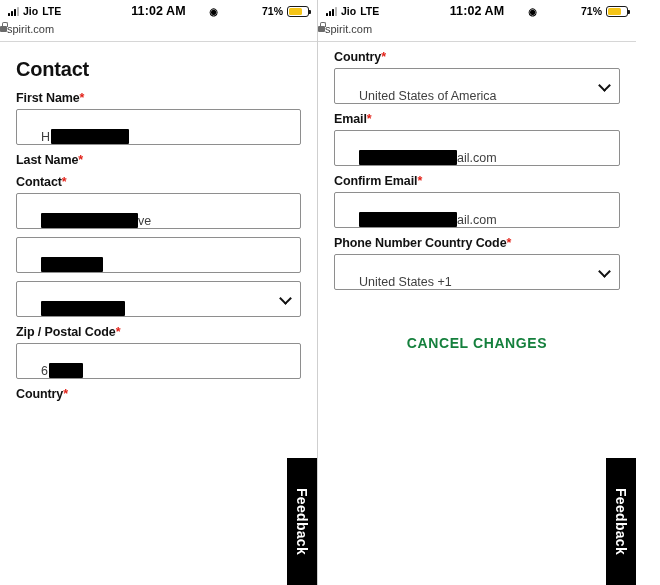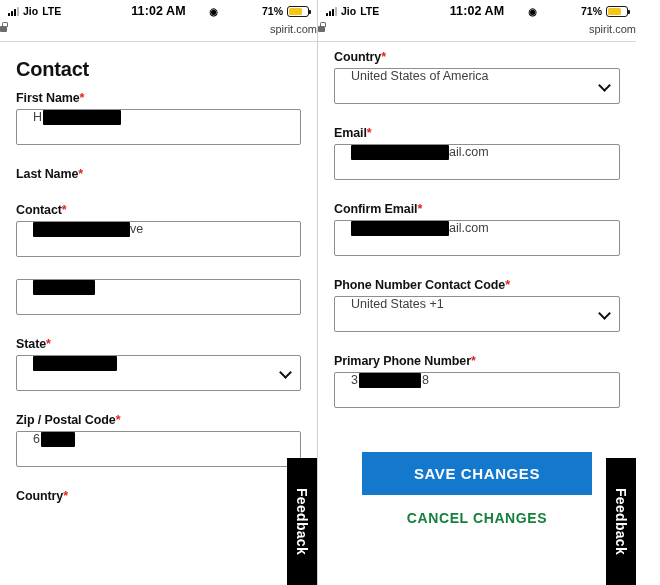--- a/index.html
+++ b/index.html
@@ -67,22 +67,22 @@
     width: 71%;
     background: #f5c518;
     border-radius: 1.5px;
   }
 
   
   .urlbar {
     height: 20px;
     display: flex;
     align-items: center;
-    justify-content: space-between;
-    gap: 20px;
+    justify-content: flex-start;
+    gap: 0;
     font-size: 11px;
     color: #3c3c3c;
     border-bottom: 1px solid #d6d6d6;
     padding-bottom: 6px;
   }
   .lock {
     width: 7px; height: 6px;
     background: #6b6b6b;
     border-radius: 1px;
     position: relative;
@@ -103,38 +103,38 @@
   .content { padding: 10px 16px 0 16px; }
   .content.right { padding-top: 8px; }
 
   .section-title {
     font-size: 20px;
     font-weight: 700;
     color: #111;
     margin: 6px 0 10px 0;
     letter-spacing: -0.2px;
   }
-  .field { margin-bottom: 22px; }
+  .field { margin-bottom: 8px; }
   .label {
     font-size: 12.5px;
     font-weight: 700;
     color: #111;
     margin-bottom: 4px;
     letter-spacing: -0.1px;
   }
   .req { color: #e2231a; font-weight: 700; }
   .input {
     position: relative;
     height: 36px;
     border: 1px solid #8e8e8e;
     border-radius: 2px;
     background: #fff;
     display: flex;
-    align-items: flex-start;
-    padding: 0 16px;
+    align-items: flex-end;
+    padding: 0 24px;
     font-size: 12.5px;
     color: #3f3f3f;
     overflow: hidden;
   }
   .input.select { padding-right: 28px; }
   .chev {
     position: absolute;
     right: 10px; top: 50%;
     width: 9px; height: 9px;
     margin-top: -5px;
@@ -259,21 +259,20 @@
         </div>
       </div>
 
       <div class="field">
         <div class="input">
           <span class="redact" style="width:62px;"></span>
         </div>
       </div>
 
       <div class="field">
-        <div class="label"><span>State</span><span class="req">*</span></div>
         <div class="input select">
           <span class="redact" style="width:84px;"></span>
           <span class="chev"></span>
         </div>
       </div>
 
       <div class="field">
         <div class="label"><span>Zip / Postal Code</span><span class="req">*</span></div>
         <div class="input">
           <span class="val">6</span>
@@ -339,40 +338,31 @@
 
       <div class="field">
         <div class="label"><span>Confirm Email</span><span class="req">*</span></div>
         <div class="input">
           <span class="redact" style="width:98px;"></span>
             <span class="val">ail.com</span>
         </div>
       </div>
 
       <div class="field">
-        <div class="label"><span>Phone Number Contact Code</span><span class="req">*</span></div>
+        <div class="label"><span>Phone Number Country Code</span><span class="req">*</span></div>
         <div class="input select">
           <span class="val">United States +1</span>
           <span class="chev"></span>
         </div>
       </div>
 
-      <div class="field">
-        <div class="label"><span>Primary Phone Number</span><span class="req">*</span></div>
-        <div class="input">
-          <span class="val">3</span>
-            <span class="redact" style="width:62px;margin:0 1px;"></span>
-            <span class="val">8</span>
-        </div>
-      </div>
 
     </div>
 
     <div class="btn-area">
-      <button class="save-btn">SAVE CHANGES</button>
       <button class="cancel-btn">CANCEL CHANGES</button>
     </div>
 
     <div class="feedback right-screen">
       <span>Feedback</span>
     </div>
   </div>
 
 </div>
 

